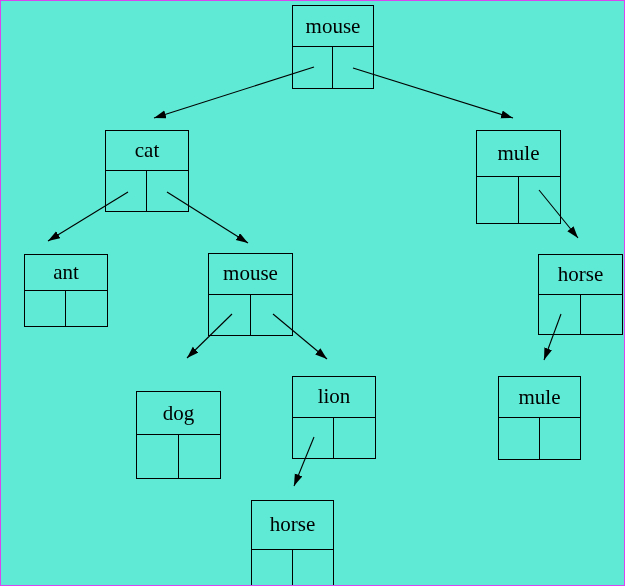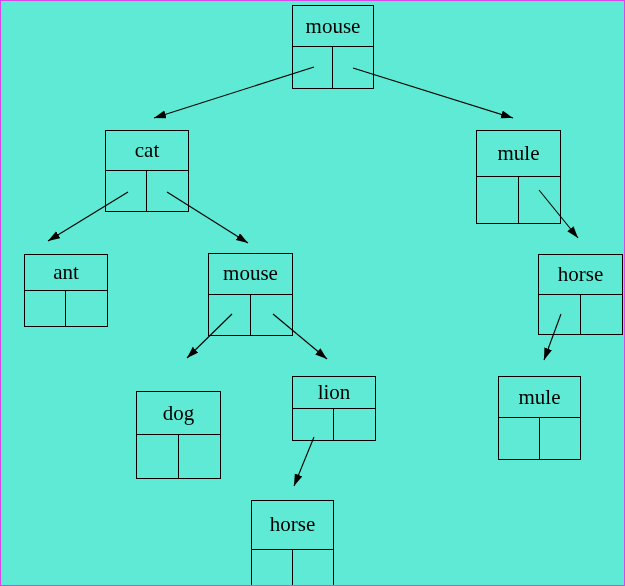--- a/index.html
+++ b/index.html
@@ -121,21 +121,21 @@
       <div class="cell right"></div>
     </div>
   </div>
     <div class="node" style="left: 135px; top: 390px; width: 85px; height: 88px;">
     <div class="node-label">dog</div>
     <div class="node-pointers">
       <div class="cell left"></div>
       <div class="cell right"></div>
     </div>
   </div>
-    <div class="node" style="left: 291px; top: 375px; width: 84px; height: 65px;">
+    <div class="node" style="left: 291px; top: 375px; width: 84px; height: 83px;">
     <div class="node-label">lion</div>
     <div class="node-pointers">
       <div class="cell left"></div>
       <div class="cell right"></div>
     </div>
   </div>
     <div class="node" style="left: 497px; top: 375px; width: 83px; height: 84px;">
     <div class="node-label">mule</div>
     <div class="node-pointers">
       <div class="cell left"></div>

